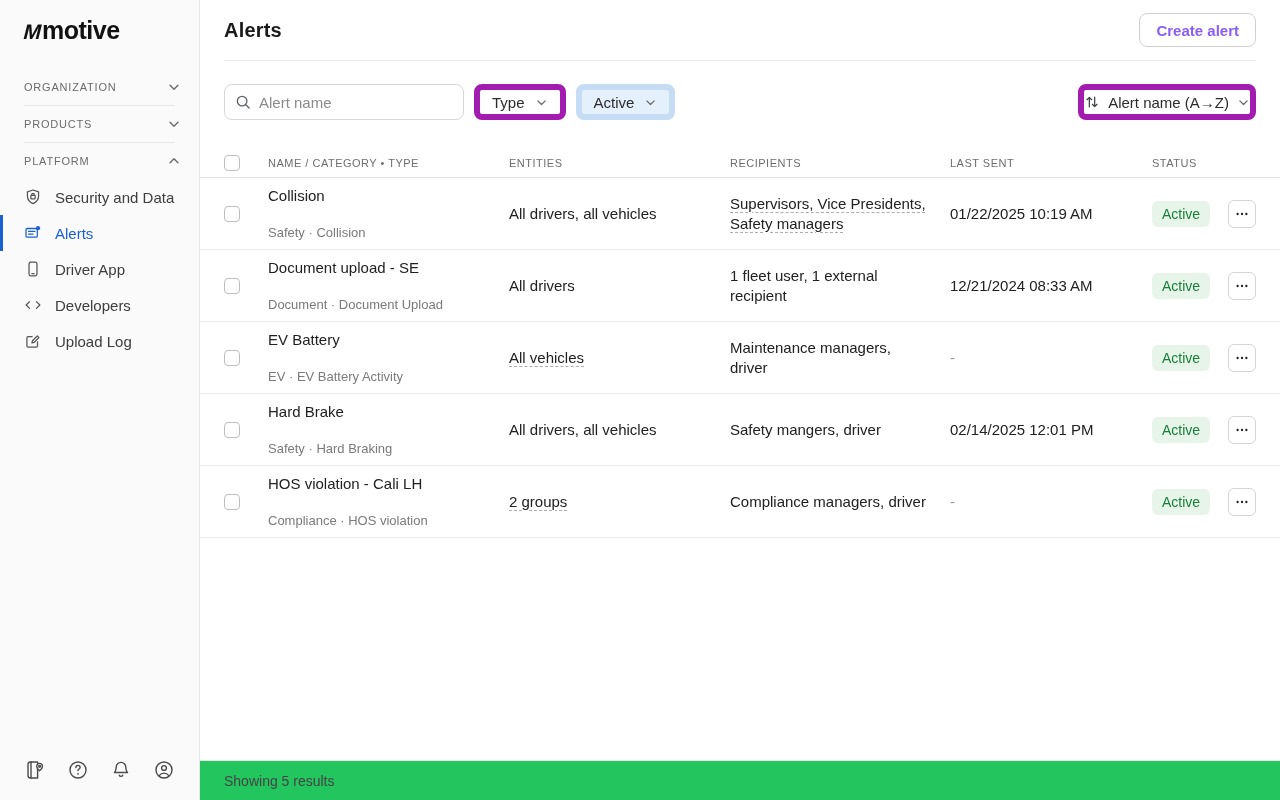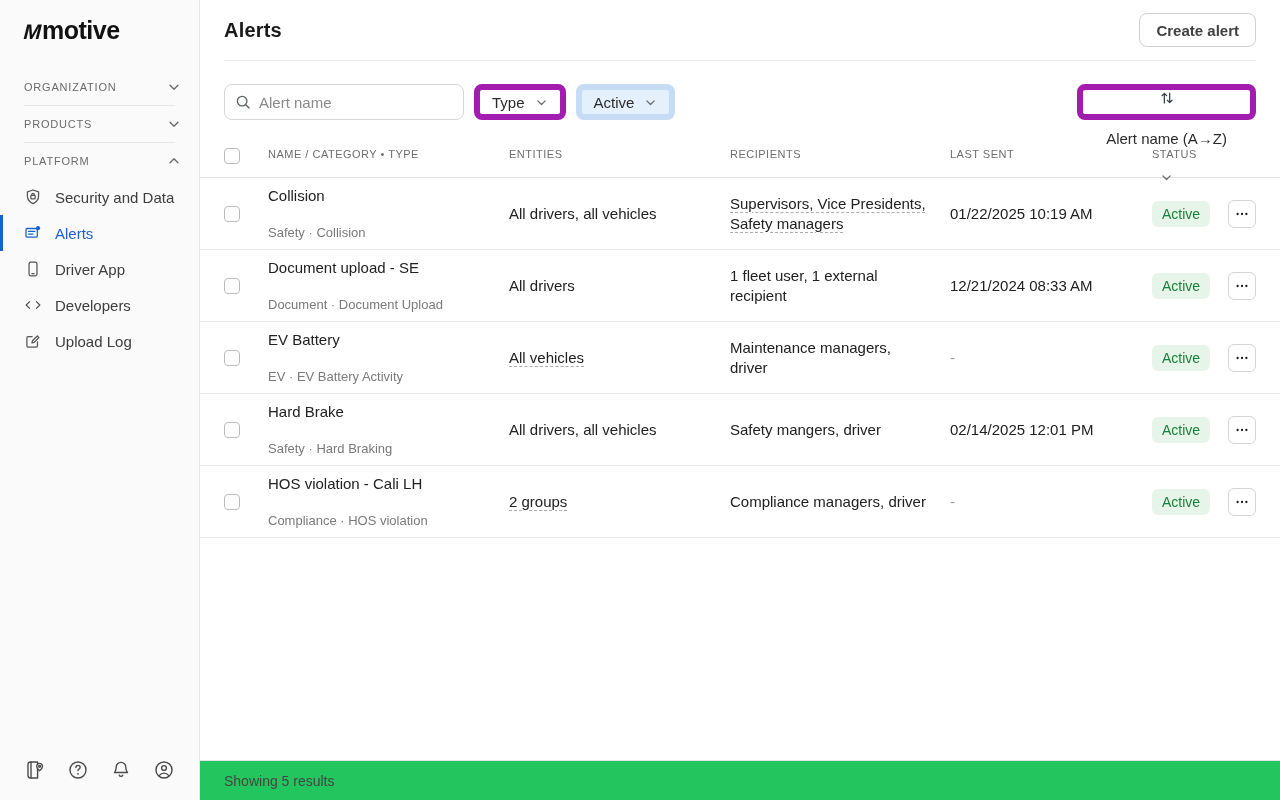--- a/index.html
+++ b/index.html
@@ -52,21 +52,21 @@
 
   
   .main { flex:1; position:relative; height:800px; background:#fff; }
   .page-header {
     height:60px; display:flex; align-items:center; justify-content:space-between;
     padding:0 24px;
   }
   .page-title { font-size:20px; font-weight:700; color:#1a1a1a; letter-spacing:0.2px; }
   .btn-create {
     height:34px; padding:0 16px; background:#fff; border:1px solid #d0d0d0;
-    border-radius:8px; font-family:inherit; font-size:15px; font-weight:700; color:#404040;
+    border-radius:8px; font-family:inherit; font-size:15px; font-weight:700; color:#8b5cf6;
     cursor:pointer;
   }
   .header-divider { border-bottom:1px solid #e7e7e7; margin:0 24px; }
 
   .filter-bar { margin:23px 24px 0; display:flex; align-items:center; gap:10px; }
   .search-box {
     width:240px; height:36px; border:1px solid #d6d6d6; border-radius:8px;
     display:flex; align-items:center; padding:0 10px; gap:8px; background:#fff;
   }
   .search-box svg { color:#5f6368; }
@@ -74,27 +74,27 @@
     border:none; outline:none; flex:1; font-family:inherit; font-size:15px; color:#212121;
     background:transparent; min-width:0;
   }
   .search-box input::placeholder { color:#8a8a8a; }
   .chip {
     height:36px; border:6px solid #a21caf; border-radius:8px; background:#fff;
     display:flex; align-items:center; gap:10px; padding:0 12px; font-size:15px;
     color:#2b2b2b; cursor:pointer; font-family:inherit;
   }
   .chip.active-filter { background:#e4f0fc; border-color:#c6dcf4; }
-  .sort-chip { margin-left:auto; gap:24px; padding:0 23px; color:#2b2b2b;flex-direction:column; }
+  .sort-chip { margin-left:auto; gap:8px; padding:0 0; color:#2b2b2b; }
   .sort-chip .sort-ic { color:#3c4043; }
 
   
   .table { margin-top:28px; }
   .thead {
-    display:flex; align-items:flex-start; height:30px; padding:0 24px;
+    display:flex; align-items:center; height:30px; padding:0 24px;
     border-bottom:1px solid #e0e0e0;
   }
   .th {
     font-size:11px; font-weight:500; letter-spacing:0.5px; color:#6e6e6e;
     text-transform:uppercase;
   }
   .trow {
     display:flex; align-items:center; height:72px; padding:0 24px;
     border-bottom:1px solid #ececec; cursor:pointer; background:#fff;
   }

